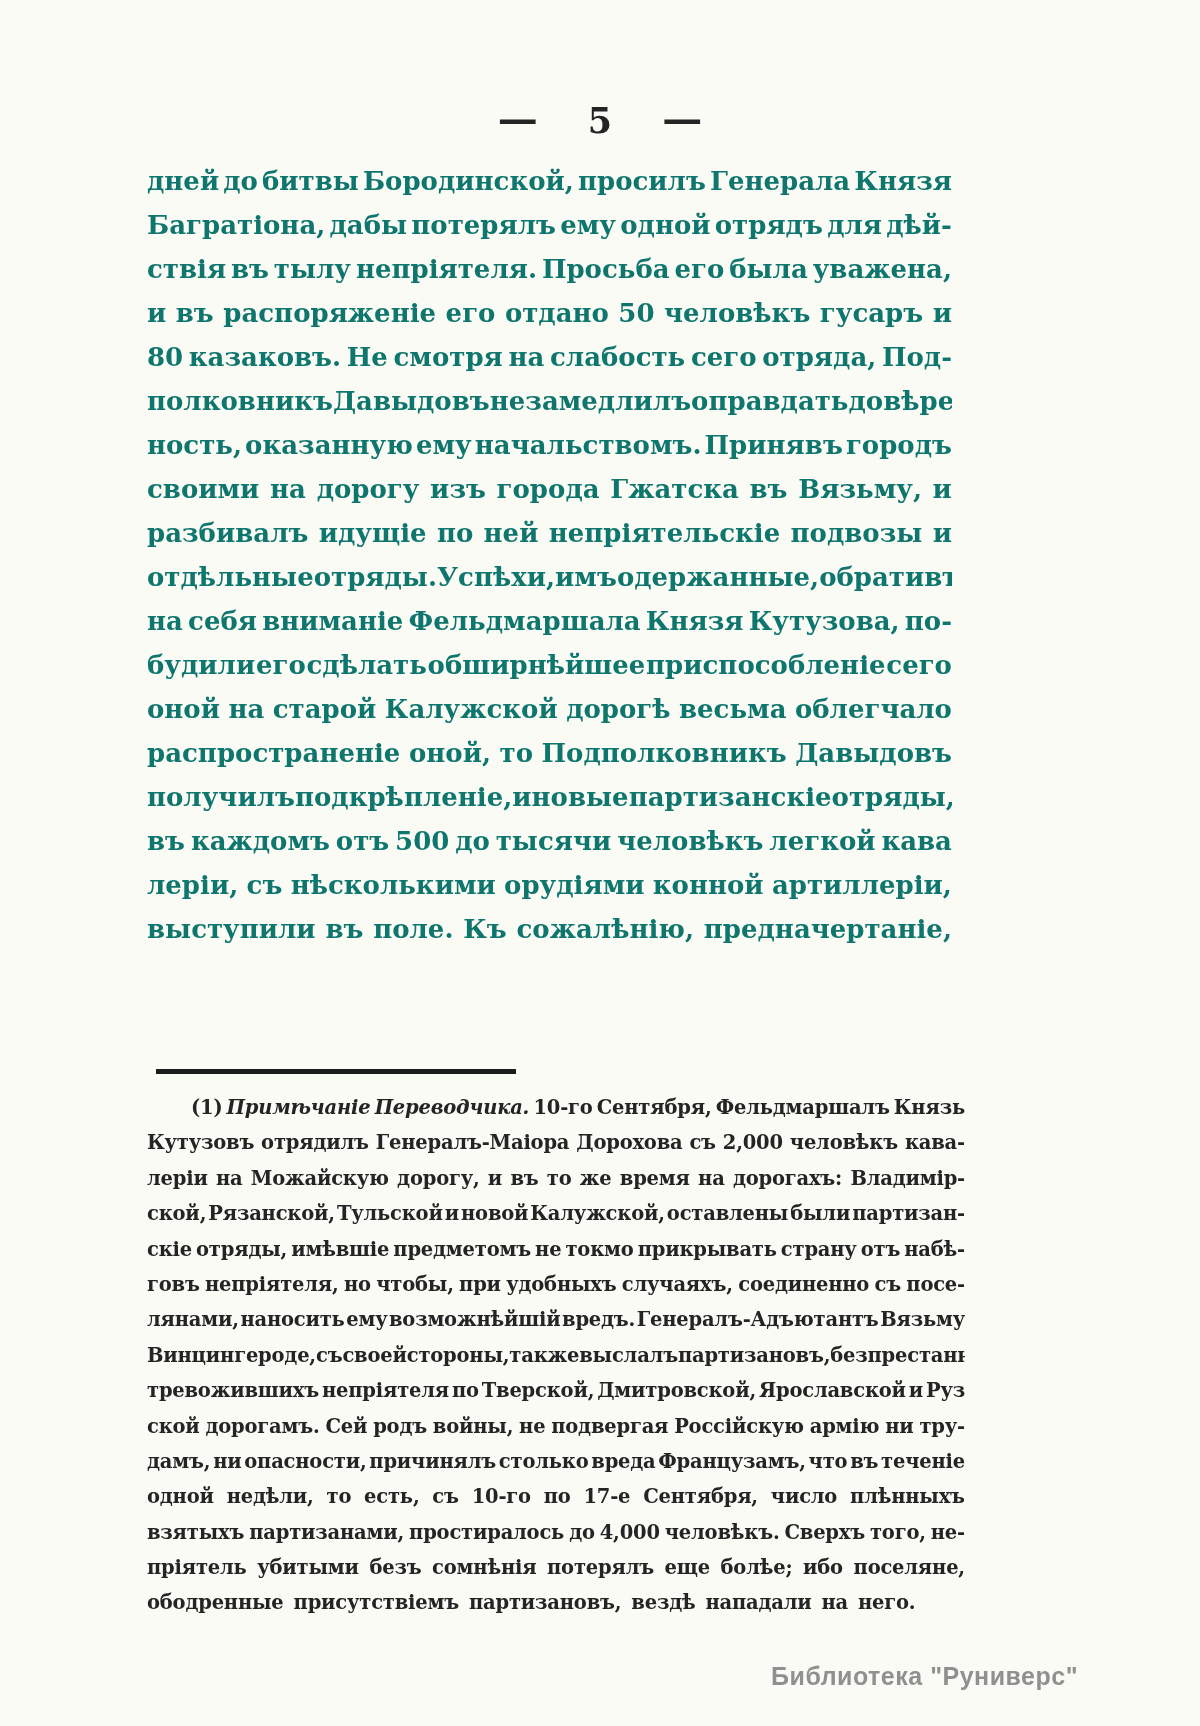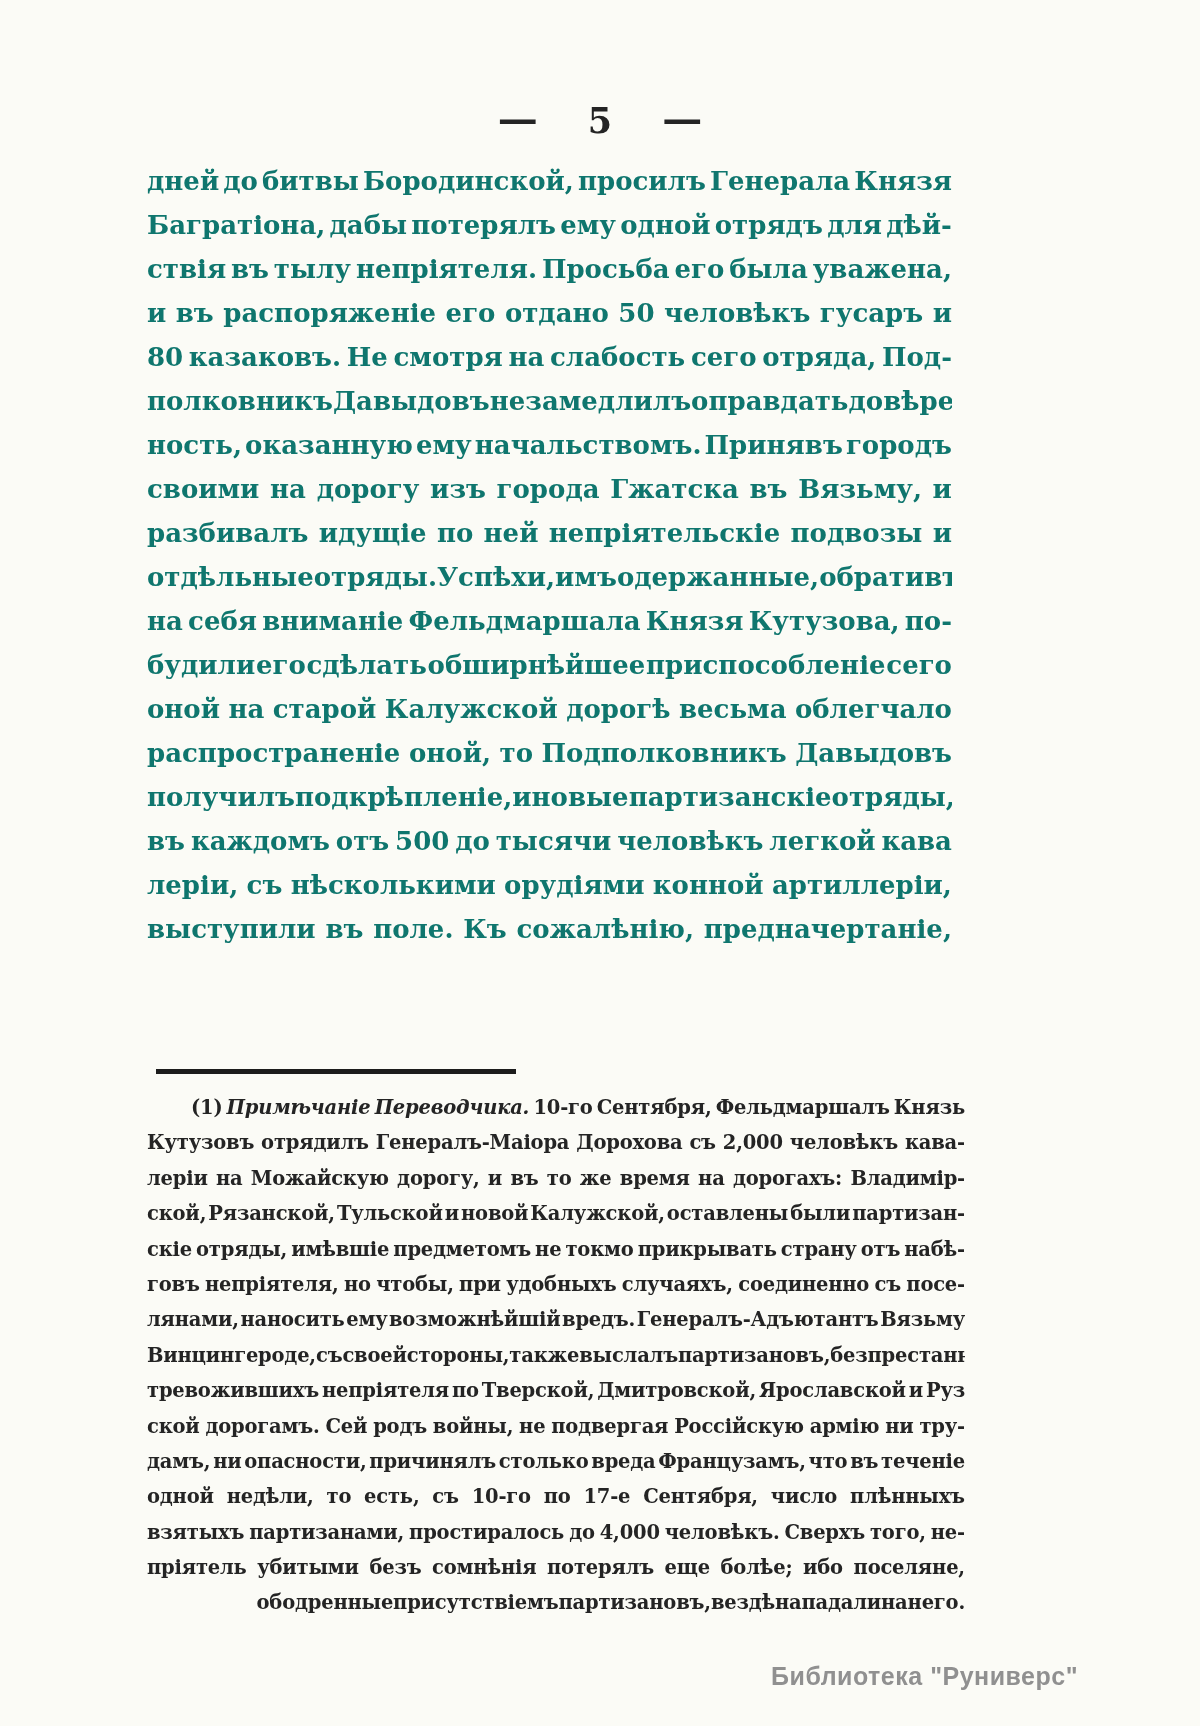--- a/index.html
+++ b/index.html
@@ -46,21 +46,21 @@
     position:absolute;left:147px;top:1096px;width:818px;
   }
   .fline{
     display:flex;justify-content:space-between;align-items:baseline;
     white-space:nowrap;overflow:hidden;
     height:35.4px;
     font-size:19.5px;font-weight:bold;color:#242424;
     letter-spacing:-0.2px;
   }
   .fline.first{padding-left:44px;}
-  .fnote-lines .fline:last-child{justify-content:flex-end;}
+  .fnote-lines .fline:last-child{justify-content:flex-start;gap:10px;}
   .it{font-style:italic;}
 
   
   .watermark{
     position:absolute;top:1662px;right:122px;
     font-family:"Liberation Sans", sans-serif;
     font-weight:bold;font-size:25px;color:#909090;
     letter-spacing:0.5px;
   }
 </style>

